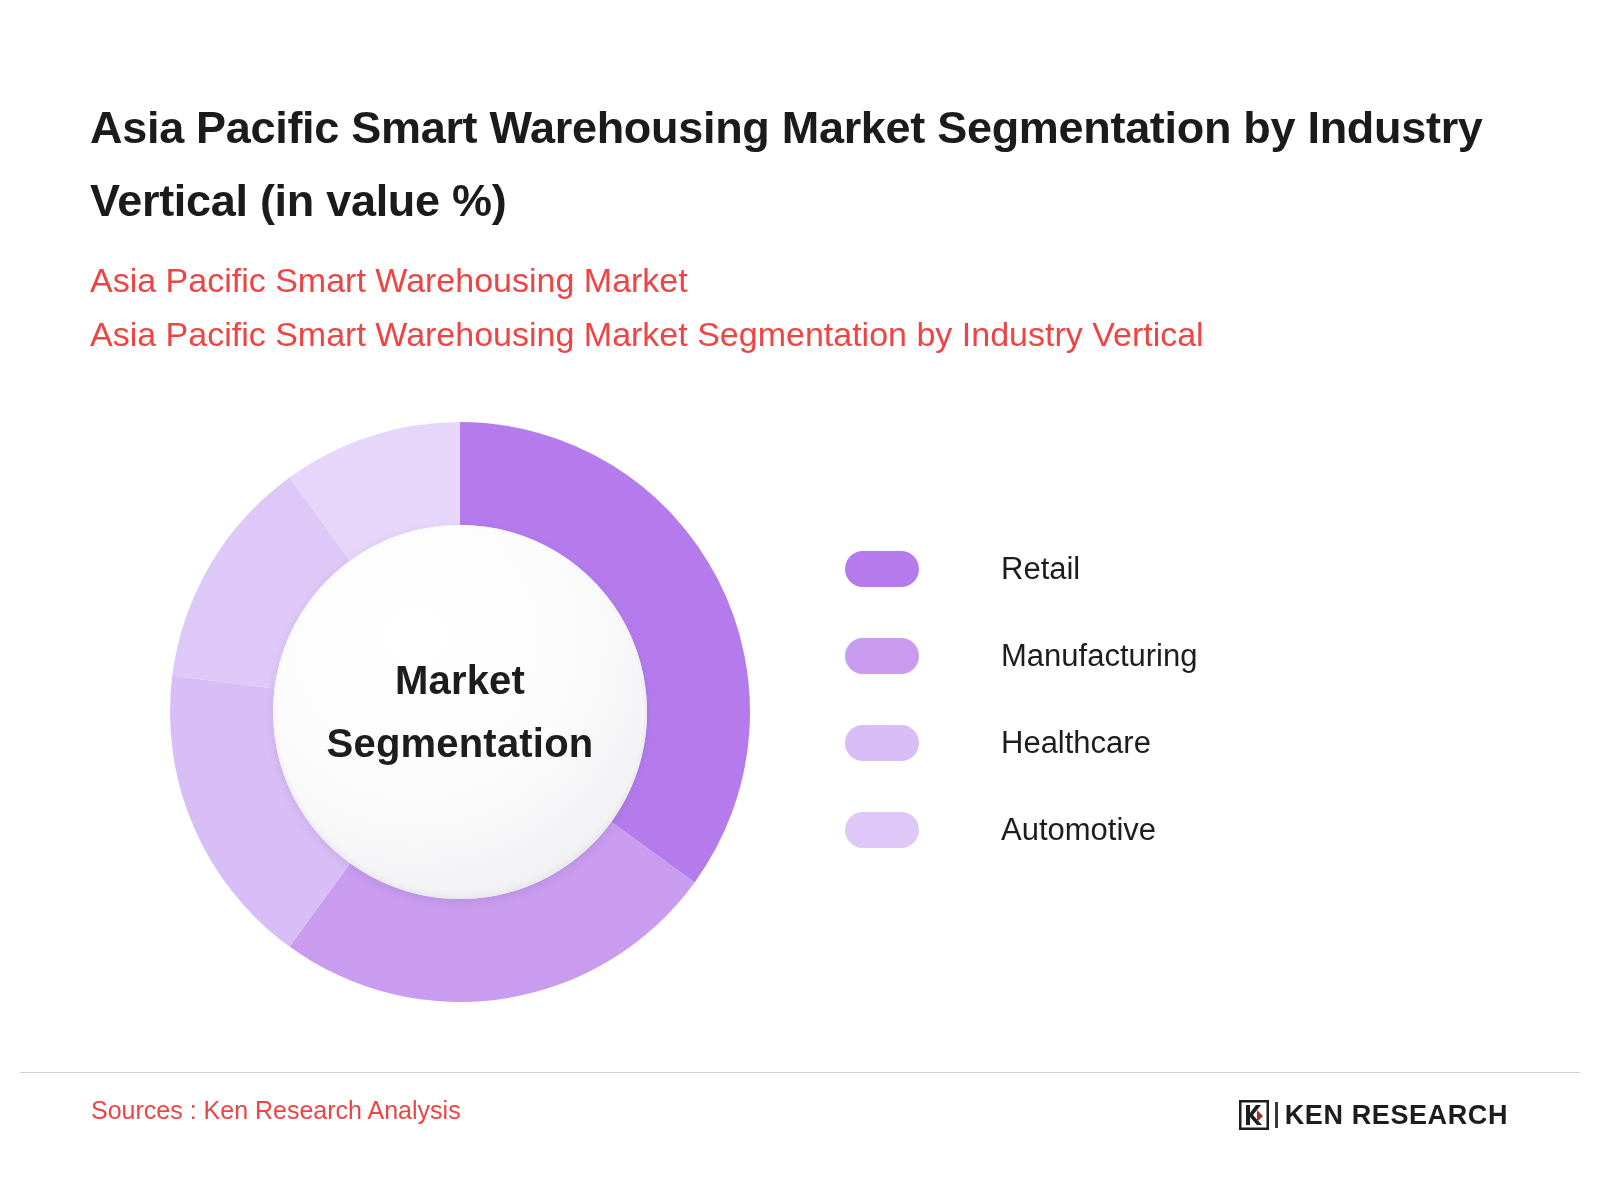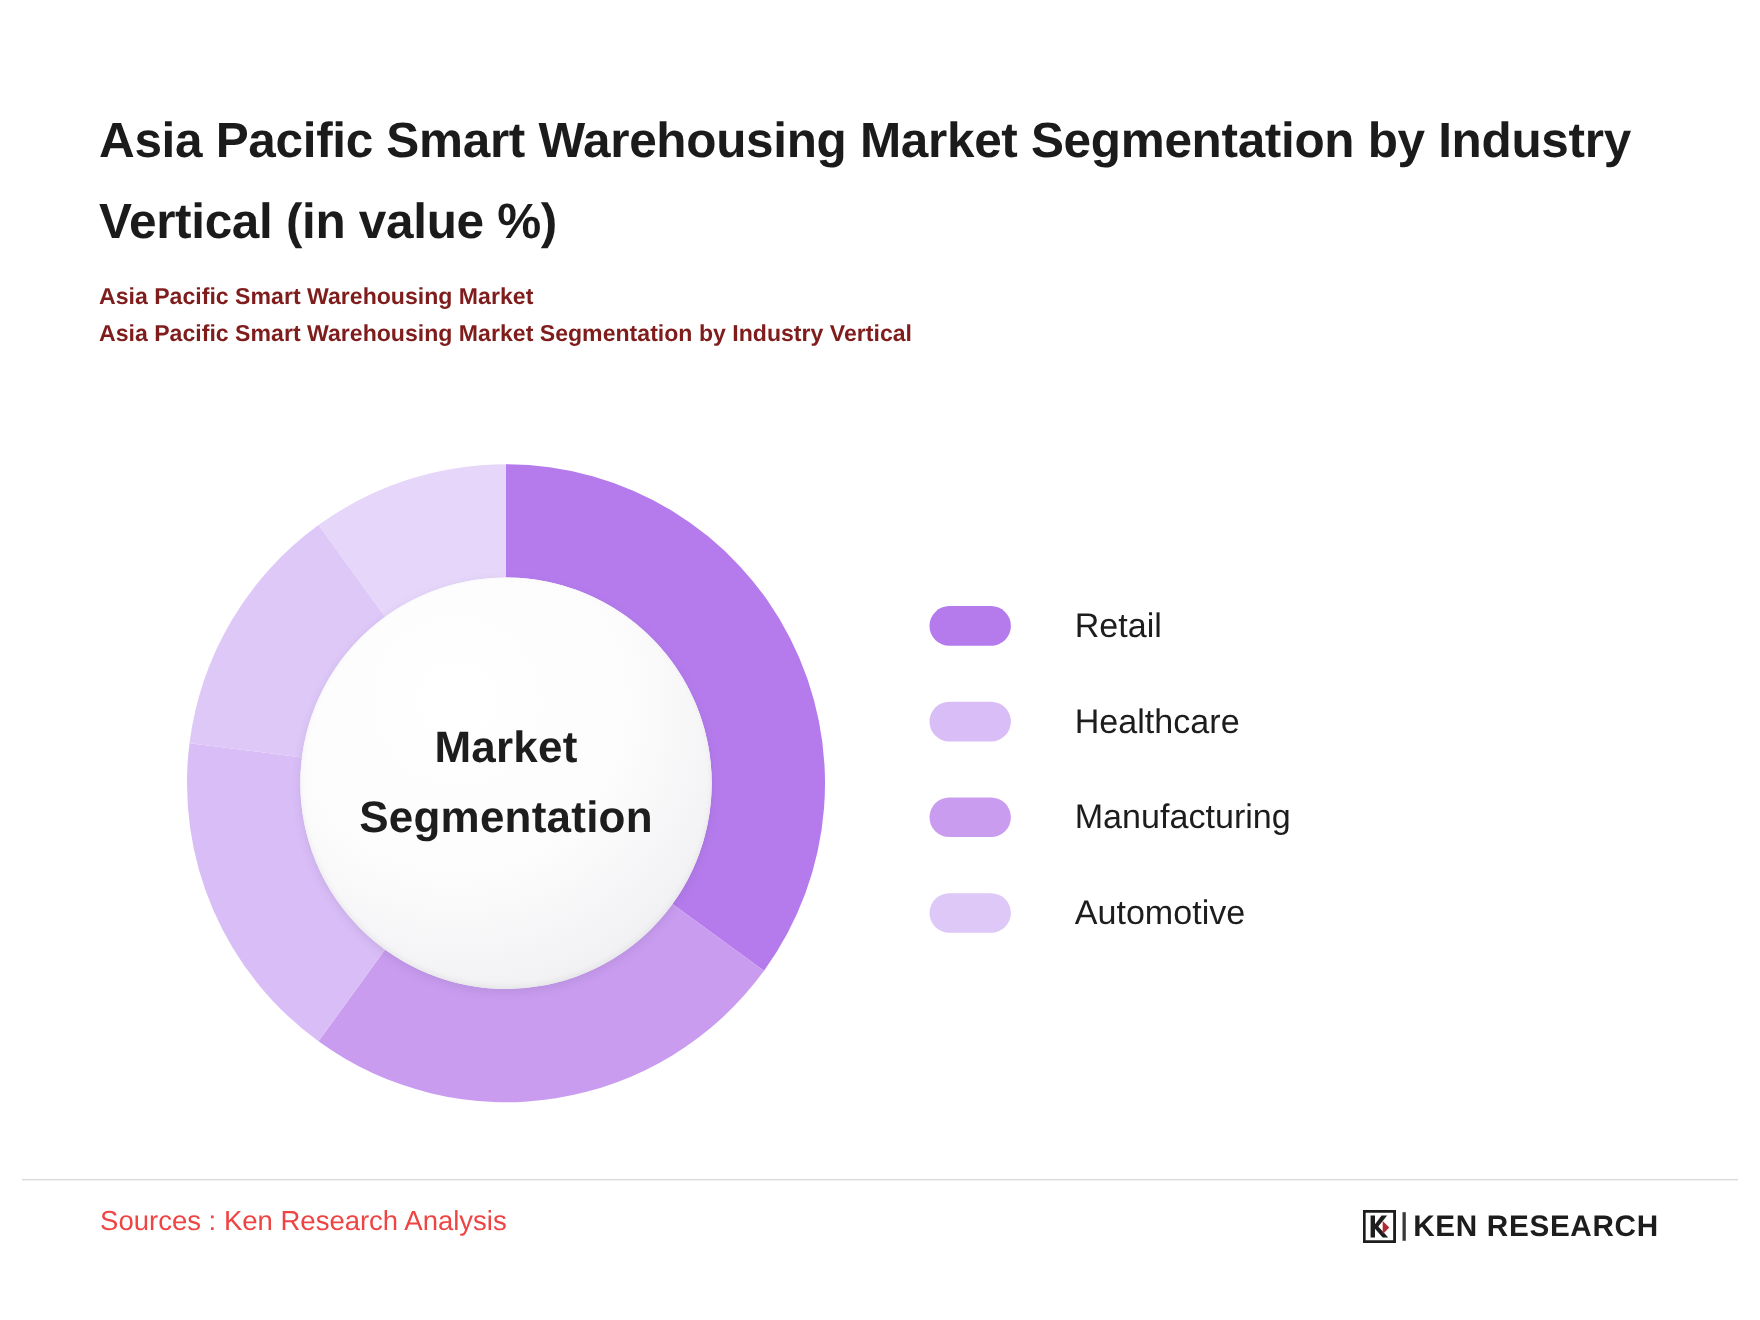--- a/index.html
+++ b/index.html
@@ -33,24 +33,24 @@
     color: #1b1b1b;
     letter-spacing: -0.3px;
   }
   .subtitle-block {
     position: absolute;
     left: 90px;
     top: 253px;
     width: 1400px;
   }
   .subtitle-line {
-    font-size: 21px;
+    font-size: 34px;
     line-height: 1.6;
-    color: #7f1d1d;
-    font-weight: bold;
+    color: #ef4444;
+    font-weight: normal;
   }
 
   
   .chart-area {
     position: absolute;
     left: 0;
     top: 400px;
     width: 1600px;
     height: 660px;
   }
@@ -96,20 +96,21 @@
   .legend {
     position: absolute;
     left: 845px;
     top: 125px;
     width: 600px;
   }
   .legend-item {
     display: flex;
     align-items: center;
     height: 87px;
+    gap: 24px;
   }
   .swatch {
     width: 74px;
     height: 36px;
     border-radius: 18px;
     flex: 0 0 auto;
   }
   .legend-label {
     margin-left: 58px;
     font-size: 31px;
@@ -192,26 +193,26 @@
         <div class="hub-line">Segmentation</div>
       </div>
     </div>
 
     <div class="legend" id="legend">
         <div class="legend-item">
           <span class="swatch" style="background: rgb(181, 123, 237);"></span>
           <span class="legend-label">Retail</span>
         </div>
         <div class="legend-item">
+          <span class="swatch" style="background: rgb(201, 156, 240);"></span>
+          <span class="legend-label">Manufacturing</span>
+        </div>
+        <div class="legend-item">
           <span class="swatch" style="background: rgb(217, 189, 247);"></span>
           <span class="legend-label">Healthcare</span>
-        </div>
-        <div class="legend-item">
-          <span class="swatch" style="background: rgb(201, 156, 240);"></span>
-          <span class="legend-label">Manufacturing</span>
         </div>
         <div class="legend-item">
           <span class="swatch" style="background: rgb(221, 200, 248);"></span>
           <span class="legend-label">Automotive</span>
         </div>
       </div>
 
   </div>
 
   <div class="footer-rule"></div>

